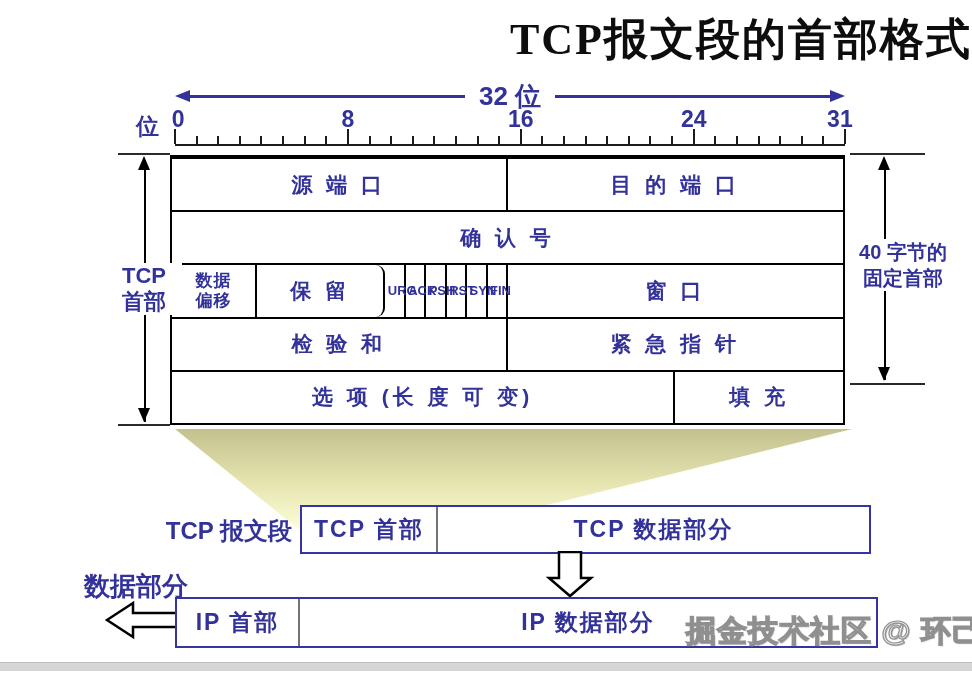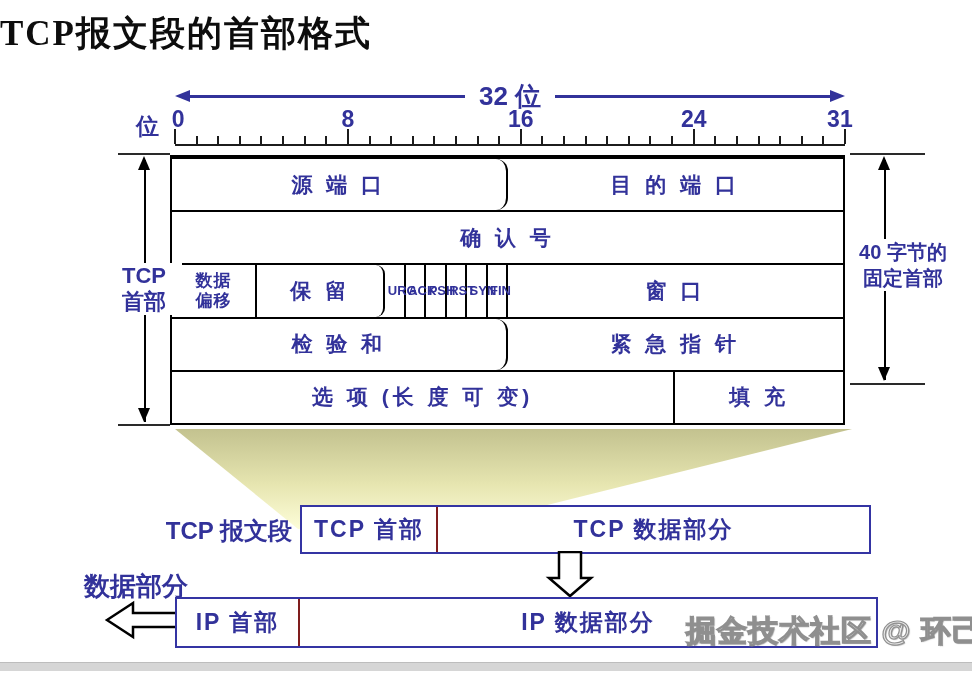--- a/index.html
+++ b/index.html
@@ -3,22 +3,22 @@
 <meta charset="utf-8">
 <style>
   html,body { margin:0; padding:0; background:#fff; }
   .canvas {
     position:relative; width:972px; height:675px; background:#ffffff;
     font-family:"Liberation Sans", sans-serif; overflow:hidden;
   }
 
   
   .title {
-    position:absolute; top:10px; left:0; width:100%; text-align:left;
-    font-family:"Liberation Serif", serif; font-weight:bold; font-size:35px;
+    position:absolute; top:10px; left:0; width:100%; text-align:right;
+    font-family:"Liberation Serif", serif; font-weight:bold; font-size:44px;
     color:#0d0d0d; letter-spacing:2px;
   }
 
   
   .arrow32 {
     position:absolute; left:175px; top:84px; width:670px; height:24px;
     display:flex; align-items:center; color:#32329A;
   }
   .arrow32 .line { flex:1; height:3px; background:#32329A; }
   .arrow32 .head-l { width:0; height:0; border-top:6px solid transparent; border-bottom:6px solid transparent; border-right:15px solid #32329A; }
@@ -43,21 +43,21 @@
     display:flex; flex-direction:column; background:#fff;
   }
   .hrow { flex:1; display:flex; border-bottom:2px solid #000; min-height:0; }
   .hrow:last-child { border-bottom:none; }
   .hcell {
     display:flex; align-items:center; justify-content:center;
     border-right:2px solid #000; color:#32329A; font-weight:bold;
     font-size:21px; letter-spacing:4px; white-space:pre; box-sizing:border-box;
   }
   .hcell:last-child { border-right:none; }
-  .w50 { width:50%;border-radius:12px; }
+  .w50 { width:50%; }
   .grow { flex:1; }
   .w75 { width:75%; }
   .cell-offset { width:12.7%; flex-direction:column; font-size:17px; line-height:1.15; letter-spacing:1px; }
   .cell-reserved { width:19.1%;border-radius:9px; }
   .cell-flag { width:3.05%; padding:0; font-size:13px; letter-spacing:0; }
   .flag-txt { width:1.05em; word-break:break-all; line-height:1.02; text-align:center; margin:0 auto; }
 
   
   .cap { position:absolute; height:2px; background:#2a2a2a; }
   .vline { position:absolute; width:2px; background:#000; }
@@ -74,21 +74,21 @@
     text-align:center; color:#32329A; font-weight:bold; font-size:20px; line-height:1.3; white-space:nowrap;
   }
 
   
   .funnel { position:absolute; left:170px; top:428px; }
   .seg-label { position:absolute; left:118px; top:515px; width:174px; text-align:right; color:#32329A; font-weight:bold; font-size:24px; white-space:nowrap; }
   .bluebox { position:absolute; border:2px solid #3434A3; box-sizing:border-box; display:flex; background:#fff; }
   .tcp-box { left:300px; top:505px; width:571px; height:49px; }
   .ip-box  { left:175px; top:597px; width:703px; height:51px; }
   .bluebox .bcell { display:flex; align-items:center; justify-content:center; color:#32329A; font-weight:bold; font-size:23px; letter-spacing:2px; white-space:pre; box-sizing:border-box; }
-  .bluebox .split { border-right:2px solid #7f1d1d; }
+  .bluebox .split { border-right:2px solid #737373; }
   .tcp-box .split { width:136px; }
   .ip-box  .split { width:123px; }
   .bluebox .grow { flex:1;text-align:right; }
 
   .down-arrow { position:absolute; left:545px; top:551px; }
   .left-arrow { position:absolute; left:104px; top:600px; }
   .send-first { position:absolute; left:84px; top:569px; font-size:26px; font-weight:bold; color:#32329A; white-space:nowrap; }
 
   .watermark {
     position:absolute; left:686px; top:611px; z-index:3; white-space:nowrap;

